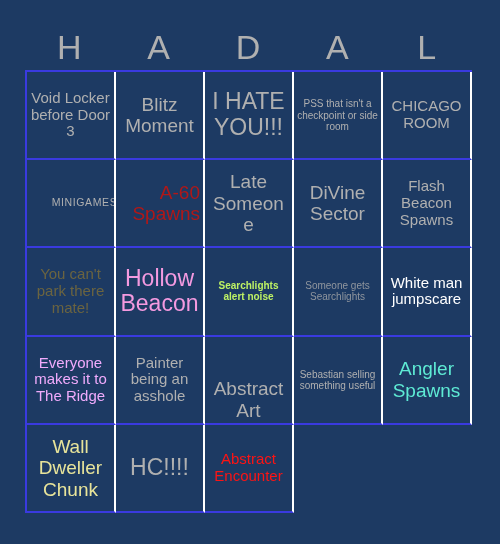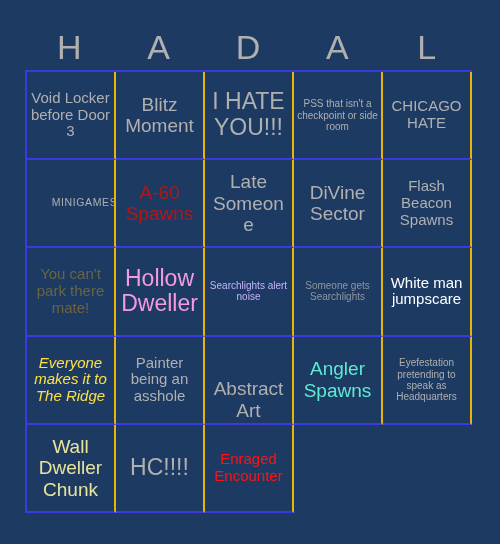--- a/index.html
+++ b/index.html
@@ -46,21 +46,21 @@
     height: 443px;
     display: grid;
     grid-template-columns: repeat(5, 1fr);
     grid-template-rows: repeat(5, 1fr);
     border-left: 2px solid #3a3ae0;
     border-top: 2px solid #3a3ae0;
     box-sizing: border-box;
     background: #1d3a63;
   }
   .cell {
-    border-right: 2px solid #eab308;
+    border-right: 2px solid #ffffff;
     border-bottom: 2px solid #3a3ae0;
     box-sizing: border-box;
     display: flex;
     align-items: center;
     justify-content: center;
     text-align: center;
     padding: 2px 3px;
     overflow: hidden;
     background: #1d3a63;
   }
@@ -100,75 +100,75 @@
     <div class="cell">
         <span class="cell-text fs-l" style="color: rgb(176, 176, 176);">Blitz Moment</span>
       </div>
     <div class="cell">
         <span class="cell-text fs-xl" style="color: rgb(176, 176, 176);">I HATE YOU!!!</span>
       </div>
     <div class="cell">
         <span class="cell-text fs-s" style="color: rgb(176, 176, 176);">PSS that isn't a checkpoint or side room</span>
       </div>
     <div class="cell">
-        <span class="cell-text fs-m" style="color: rgb(176, 176, 176);">CHICAGO HATE</span>
+        <span class="cell-text fs-m" style="color: rgb(176, 176, 176);">CHICAGO ROOM</span>
       </div>
 
     <div class="cell">
         <span class="cell-text fs-xs" style="color: rgb(176, 176, 176);">MINIGAMES</span>
       </div>
     <div class="cell">
-        <span class="cell-text fs-l" style="color: rgb(176, 24, 24);">A-60 Spawns</span>
+        <span class="cell-text fs-l" style="color: rgb(176, 24, 24); text-align: right;">A-60 Spawns</span>
       </div>
     <div class="cell">
         <span class="cell-text fs-l" style="color: rgb(176, 176, 176);">Late Someone</span>
       </div>
     <div class="cell">
         <span class="cell-text fs-l" style="color: rgb(176, 176, 176);">DiVine Sector</span>
       </div>
     <div class="cell">
         <span class="cell-text fs-m" style="color: rgb(176, 176, 176);">Flash Beacon Spawns</span>
       </div>
 
     <div class="cell">
         <span class="cell-text fs-m" style="color: rgb(107, 100, 64);">You can't park there mate!</span>
       </div>
     <div class="cell">
-        <span class="cell-text fs-xl" style="color: rgb(244, 154, 224);">Hollow Dweller</span>
+        <span class="cell-text fs-xl" style="color: rgb(244, 154, 224);">Hollow Beacon</span>
       </div>
     <div class="cell">
-        <span class="cell-text fs-s" style="color: #c4b5fd;">Searchlights alert noise</span>
+        <span class="cell-text fs-s" style="color: #bef264; font-weight: bold;">Searchlights alert noise</span>
       </div>
     <div class="cell">
         <span class="cell-text fs-s" style="color: rgb(144, 150, 158);">Someone gets Searchlights</span>
       </div>
     <div class="cell">
         <span class="cell-text fs-m" style="color: rgb(255, 255, 255);">White man jumpscare</span>
       </div>
 
     <div class="cell">
-        <span class="cell-text fs-m" style="color: #fde047; font-style: italic;">Everyone makes it to The Ridge</span>
+        <span class="cell-text fs-m" style="color: #f0abfc;">Everyone makes it to The Ridge</span>
       </div>
     <div class="cell">
         <span class="cell-text fs-m" style="color: rgb(176, 176, 176);">Painter being an asshole</span>
       </div>
     <div class="cell">
         <span class="cell-text fs-l" style="color: rgb(176, 176, 176); margin-top: 40px;">Abstract Art</span>
       </div>
     <div class="cell">
+        <span class="cell-text fs-s" style="color: rgb(176, 176, 176);">Sebastian selling something useful</span>
+      </div>
+    <div class="cell">
         <span class="cell-text fs-l" style="color: #5eead4;">Angler Spawns</span>
       </div>
 
-    <div class="cell">
-        <span class="cell-text fs-s" style="color: rgb(176, 176, 176);">Eyefestation pretending to speak as Headquarters</span>
-      </div>
     <div class="cell">
         <span class="cell-text fs-l" style="color: rgb(232, 228, 154);">Wall Dweller Chunk</span>
       </div>
     <div class="cell">
         <span class="cell-text fs-xl" style="color: rgb(176, 176, 176);">HC!!!!</span>
       </div>
     <div class="cell">
-        <span class="cell-text fs-m" style="color: rgb(252, 20, 20);">Enraged Encounter</span>
+        <span class="cell-text fs-m" style="color: rgb(252, 20, 20);">Abstract Encounter</span>
       </div>
   </div>
 
 </div>
 
 </body></html>

